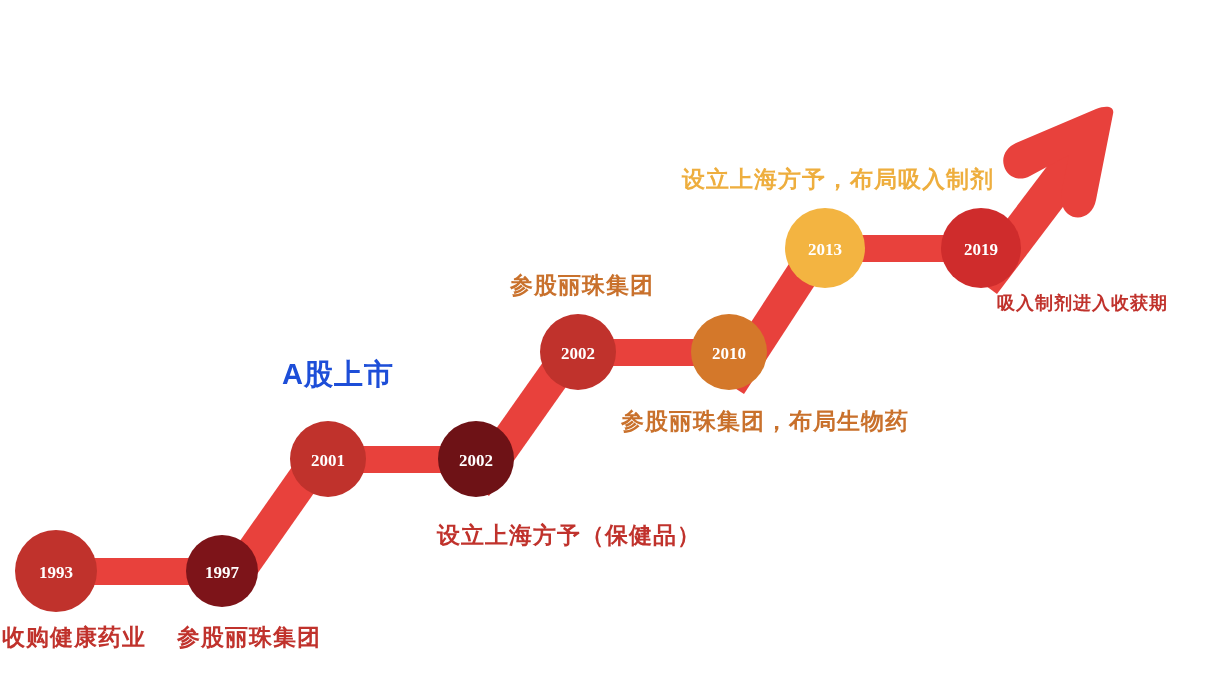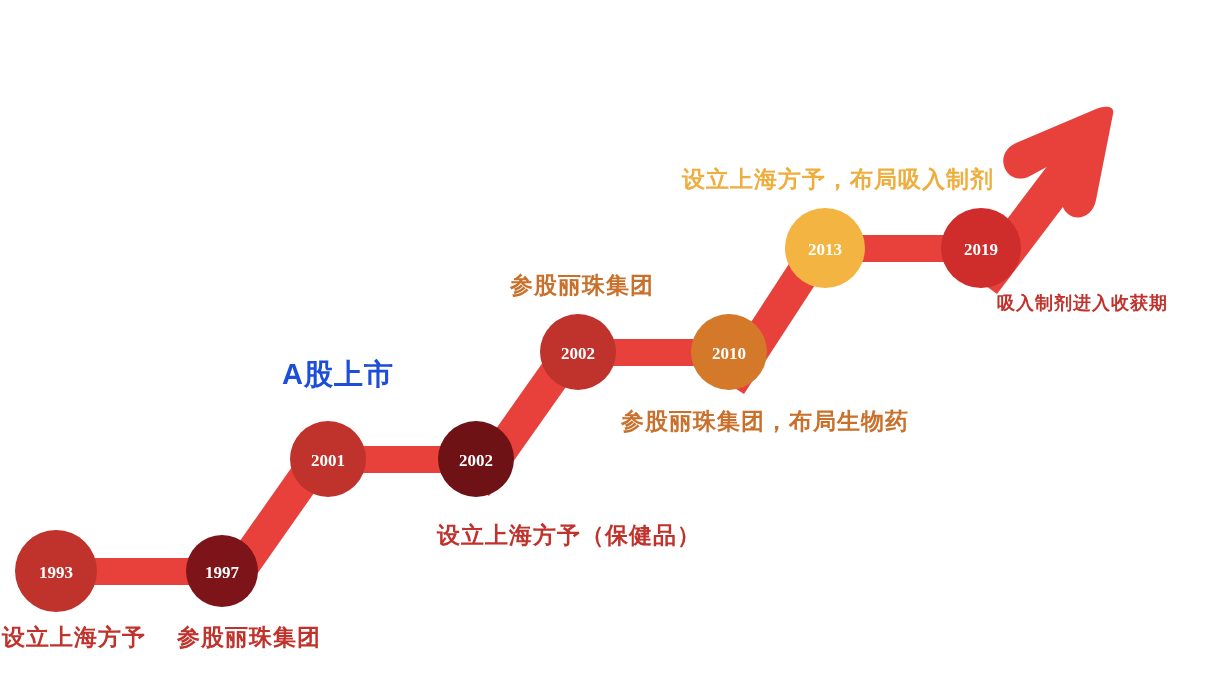--- a/index.html
+++ b/index.html
@@ -110,21 +110,21 @@
         <circle cx="825" cy="248" r="40" fill="#f3b441"></circle>
         <text class="node-year" x="825" y="249" font-size="17">2013</text>
       </g>
       <g>
         <circle cx="981" cy="248" r="40" fill="#cf2c2c"></circle>
         <text class="node-year" x="981" y="249" font-size="17">2019</text>
       </g>
     </g>
   </svg>
 
-  <div class="milestone-label" style="left:2px; top:626px; color:#c0322c; font-size:23px;">设立上海方予</div>
+  <div class="milestone-label" style="left:2px; top:626px; color:#c0322c; font-size:23px;">收购健康药业</div>
 
   <div class="milestone-label" style="left:177px; top:626px; color:#c0322c; font-size:23px;">参股丽珠集团</div>
 
   <div class="milestone-label" style="left:282px; top:360px; color:#1d4ed8; font-size:29px;">A股上市</div>
 
   <div class="milestone-label" style="left:437px; top:524px; color:#c0322c; font-size:23px;">设立上海方予（保健品）</div>
 
   <div class="milestone-label" style="left:510px; top:274px; color:#c9712c; font-size:23px;">参股丽珠集团</div>
 
   <div class="milestone-label" style="left:621px; top:410px; color:#c9712c; font-size:23px;">参股丽珠集团，布局生物药</div>

